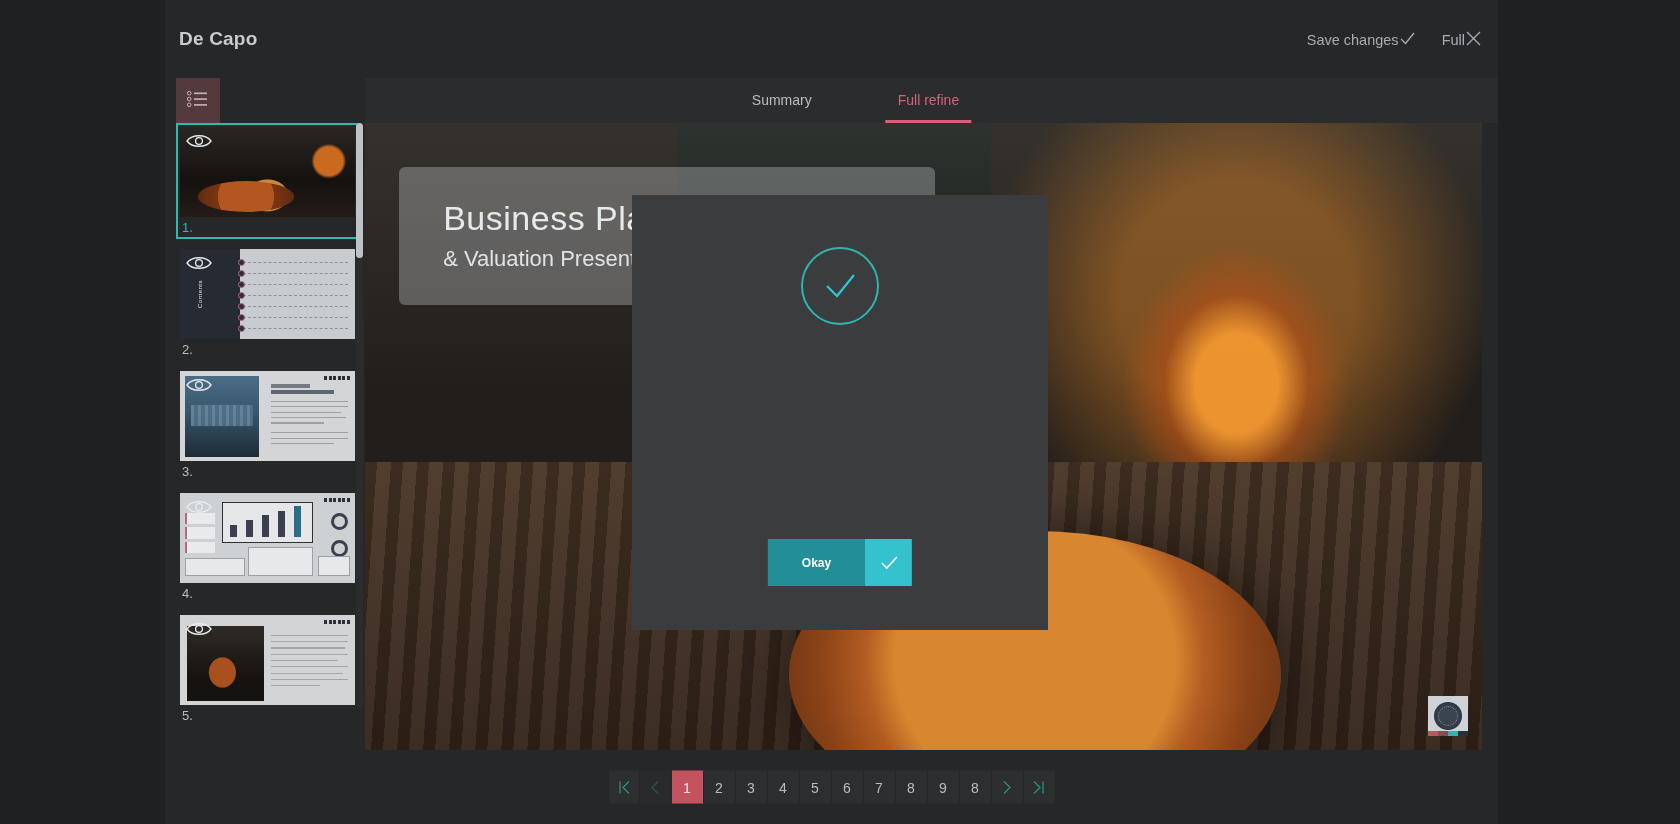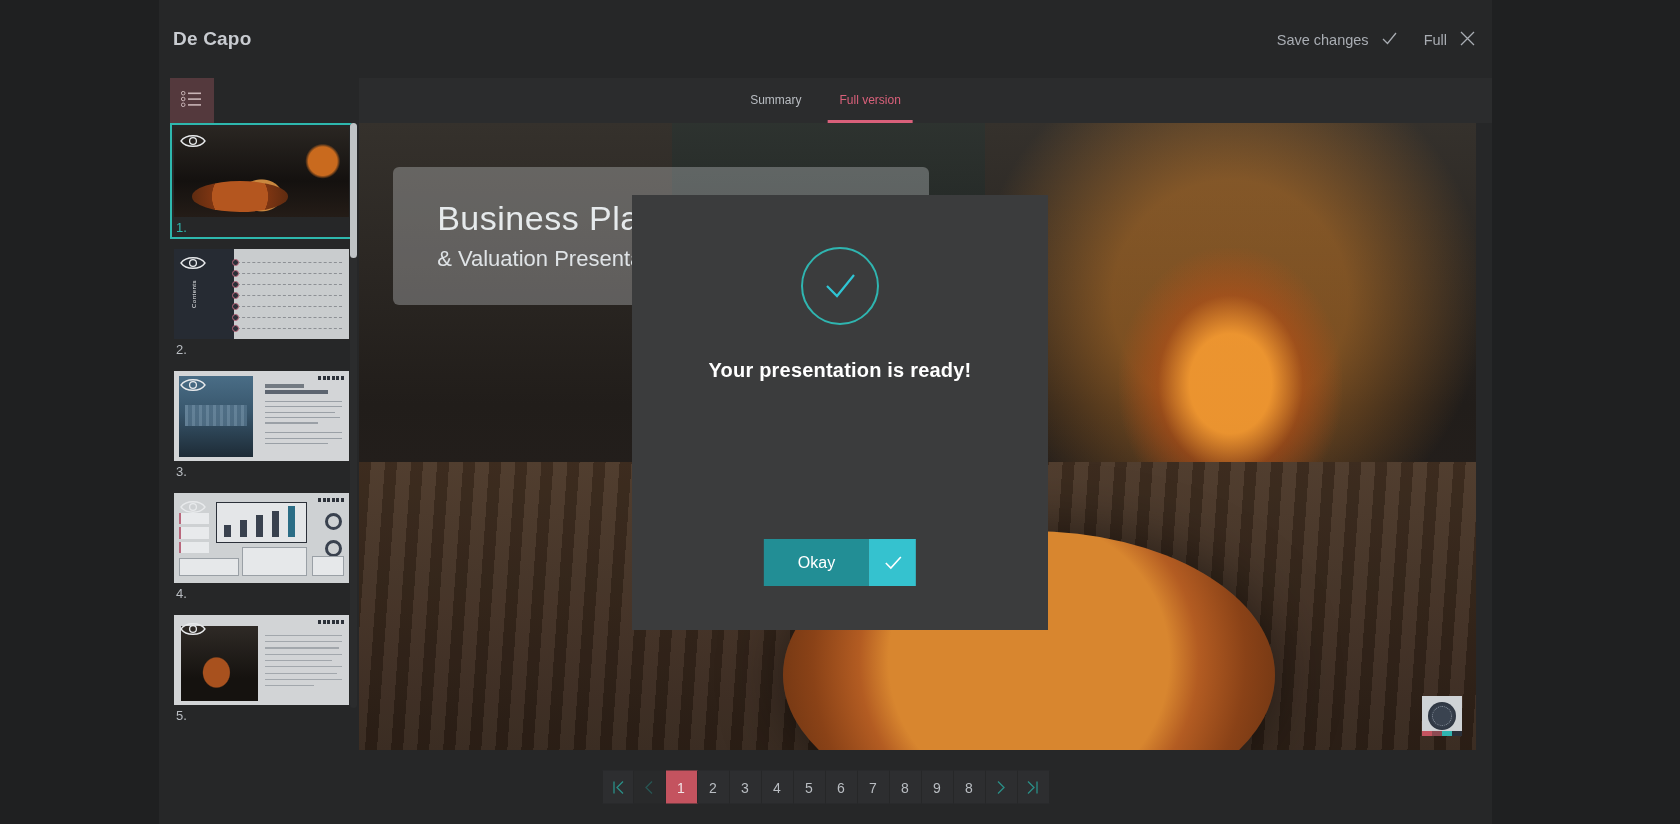--- a/index.html
+++ b/index.html
@@ -6,60 +6,60 @@
   html, body {
     width: 1680px; height: 824px;
     background: #1f2021;
     font-family: "Liberation Sans", sans-serif;
     overflow: hidden;
   }
 
   
   .app {
     position: absolute;
-    left: 159px; top: 0px;
+    left: 165px; top: 0px;
     width: 1333px; height: 824px;
     background: #262728;
   }
 
   
   .topbar {
     position: absolute; left: 0; top: 0;
     width: 100%; height: 78px;
     background: #262728;
   }
   .brand {
     position: absolute; left: 14px; top: 28px;
     font-size: 19px; font-weight: bold;
     color: #c9ccd1; letter-spacing: .2px;
   }
   .topbar-actions {
     position: absolute; right: 16px; top: 30px;
     display: flex; align-items: center; gap: 26px;
   }
   .tb-action {
-    display: flex; align-items: center; gap: 12px;
+    display: flex; align-items: center; gap: 0;
     color: #a9adb3; font-size: 14.5px; cursor: pointer;
   }
   .tb-action .gl { display: block; }
 
   
   .tabsrow {
     position: absolute; left: 0; top: 78px;
     width: 100%; height: 45px;
     background: #2b2c2d;
   }
   .tabs {
     position: absolute; left: 50%; top: 0;
     transform: translateX(-50%);
     display: flex; align-items: center; height: 45px; gap: 30px;
   }
   .tab {
     position: relative; height: 45px; line-height: 45px;
-    font-size: 12px; color: #b9bdc2; cursor: pointer; padding: 0 4px;
+    font-size: 14px; color: #b9bdc2; cursor: pointer; padding: 0 4px; margin-left: 48px;
   }
   .tab.active { color: #d9607a; }
   .tab.active::after {
     content:""; position:absolute; left:-8px; right:-8px; bottom:0;
     height:3px; background:#d9607a;
   }
 
   
   .sidebar {
     position: absolute; left: 0px; top: 78px;
@@ -294,21 +294,21 @@
   .m-body {
     margin-top:17px; width:360px; text-align:center;
     font-size:13.6px; line-height:1.45; color:#cfd2d5;
   }
   .okay {
     position:absolute; left:50%; transform:translateX(-50%);
     bottom:44px;
     display:flex; align-items:stretch; height:47px; cursor:pointer;
   }
   .okay-label {
-    background:#228e95; color:#ffffff; font-size:16px; font-weight:normal;
+    background:#228e95; color:#ffffff; font-size:12px; font-weight:bold;
     display:flex; align-items:center; padding:0 34px;
   }
   .okay-icon {
     background:#35c2cf; width:47px;
     display:flex; align-items:center; justify-content:center;
   }
 </style>
 </head>
 <body>
 
@@ -332,21 +332,21 @@
               <path d="M2 2 L15 15 M15 2 L2 15" fill="none" stroke="#a9adb3" stroke-width="1.3"></path>
             </svg>
         </span>
       </div>
     </div>
   </div>
 
   <div class="tabsrow">
     <div class="tabs">
       <div class="tab">Summary</div>
-      <div class="tab active">Full version</div>
+      <div class="tab active">Full refine</div>
     </div>
   </div>
 
   <div class="sidebar">
     <div class="menu-btn">
       <span>
         <svg width="22" height="16" viewBox="0 0 22 16">
           <circle cx="2.2" cy="2.2" r="1.8" fill="none" stroke="#c8b4b6" stroke-width="1"></circle>
           <circle cx="2.2" cy="8" r="1.8" fill="none" stroke="#c8b4b6" stroke-width="1"></circle>
           <circle cx="2.2" cy="13.8" r="1.8" fill="none" stroke="#c8b4b6" stroke-width="1"></circle>
@@ -569,21 +569,20 @@
   </div>
 </div>
 
 <div class="modal-layer">
   <div class="modal">
     <div class="mcheck">
       <svg width="44" height="44" viewBox="0 0 44 44">
           <path d="M9 22 L19 32 L36 11" fill="none" stroke="#2fc5d4" stroke-width="2.2"></path>
         </svg>
     </div>
-    <div class="m-title">Your presentation is ready!</div>
     <div class="okay">
       <div class="okay-label">Okay</div>
       <div class="okay-icon">
         <svg width="22" height="22" viewBox="0 0 22 22">
             <path d="M4 11 L9 16 L19 5" fill="none" stroke="#ffffff" stroke-width="1.6"></path>
           </svg>
       </div>
     </div>
   </div>
 </div>

